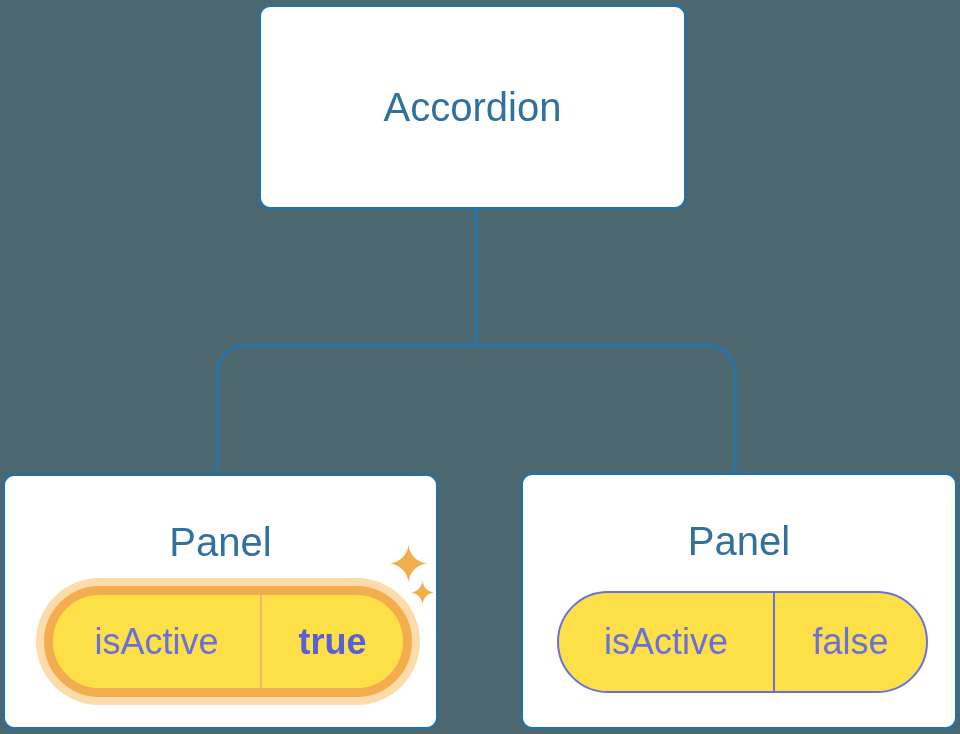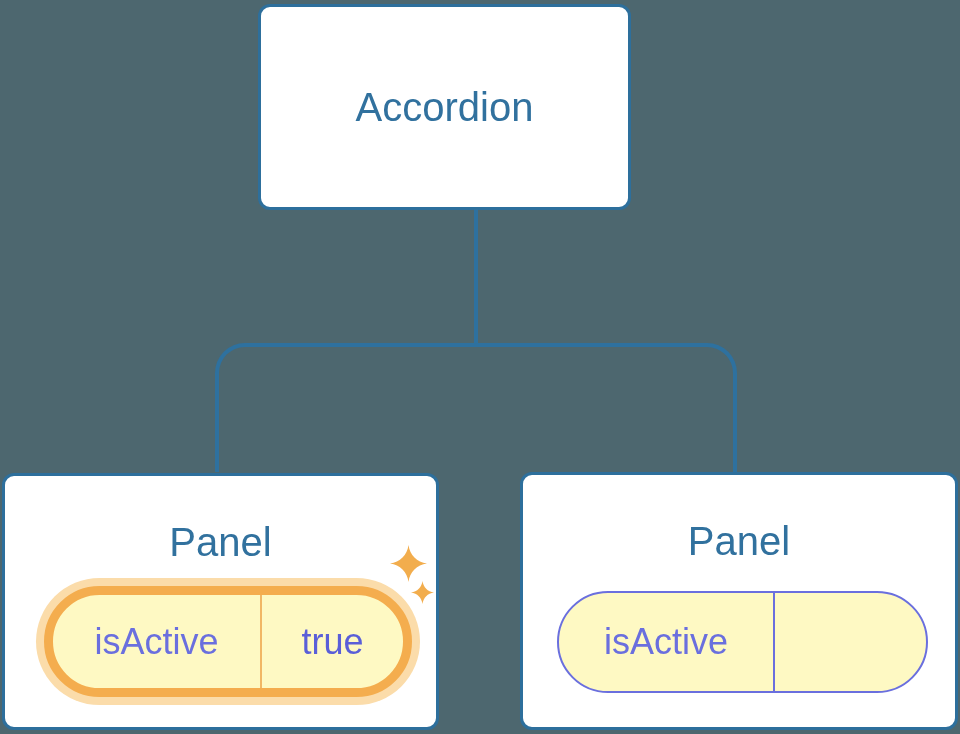--- a/index.html
+++ b/index.html
@@ -8,56 +8,56 @@
     background:#4d676f;
     font-family:"Liberation Sans", sans-serif;
   }
   .node{
     position:absolute;background:#ffffff;border:3px solid #2d6f9c;
     border-radius:12px;box-sizing:border-box;
   }
   .node-title{
     color:#31719e;font-weight:500;text-align:center;
   }
-  #accordion-node{left:258px;top:4px;width:373px;height:206px;display:flex;align-items:center;justify-content:center;}
+  #accordion-node{left:258px;top:4px;width:429px;height:206px;display:flex;align-items:center;justify-content:center;}
   #accordion-node .node-title{font-size:40px;}
   
   #connector-stem{
     position:absolute;left:474px;top:209px;width:4px;height:136px;background:#2e719f;
   }
   #connector-bracket{
     position:absolute;left:215px;top:343px;width:522px;height:129px;box-sizing:border-box;
     border-top:4px solid #2e719f;border-left:4px solid #2e719f;border-right:4px solid #2e719f;
     border-radius:30px 30px 0 0;
   }
   #panel-node-left{left:2px;top:473px;width:437px;height:257px;}
   #panel-node-right{left:520px;top:472px;width:438px;height:258px;}
   .panel-title{font-size:40px;position:absolute;left:0;right:0;top:44px;}
   
   .pill{
-    position:absolute;box-sizing:border-box;background:#fef9c3;
+    position:absolute;box-sizing:border-box;background:#fde047;
     border-radius:999px;display:flex;align-items:stretch;overflow:hidden;
   }
   #pill-active{
     left:39px;top:110px;width:368px;height:111px;
     border:9px solid #f4ad4e;
     box-shadow:0 0 0 8px #fbdcaa;
   }
   #pill-inactive{
     left:34px;top:116px;width:371px;height:102px;
     border:2px solid #6a6fde;
   }
   .pill-cell{
     display:flex;align-items:center;justify-content:center;
     font-size:36px;color:#6a6fde;
   }
   #pill-active .pill-cell-label{width:207px;}
   #pill-inactive .pill-cell-label{width:214px;}
   .pill-cell-value{flex:1;}
-  #pill-active .pill-cell-value{font-weight:normal;color:#5a5fd8;}
+  #pill-active .pill-cell-value{font-weight:bold;color:#5a5fd8;}
   .pill-divider{width:2px;}
   #pill-active .pill-divider{background:#f1b765;}
   #pill-inactive .pill-divider{background:#6a6fde;}
   
   .sparkle{position:absolute;z-index:5;}
   #sparkle-large{left:390px;top:545px;width:37px;height:37px;}
   #sparkle-small{left:411px;top:581px;width:23px;height:23px;}
 </style>
 </head>
 <body>
@@ -76,20 +76,21 @@
     <div class="pill-divider"></div>
     <div class="pill-cell pill-cell-value">true</div>
   </div>
 </div>
 
 <div class="node" id="panel-node-right">
   <div class="node-title panel-title">Panel</div>
   <div class="pill" id="pill-inactive">
     <div class="pill-cell pill-cell-label">isActive</div>
     <div class="pill-divider"></div>
+    <div class="pill-cell pill-cell-value">false</div>
   </div>
 </div>
 
 <svg class="sparkle" id="sparkle-large" viewBox="0 0 24 24">
   <path fill="#f2ad4d" d="M12 0 C12.9 6.6 17.4 11.1 24 12 C17.4 12.9 12.9 17.4 12 24 C11.1 17.4 6.6 12.9 0 12 C6.6 11.1 11.1 6.6 12 0 Z"></path>
 </svg>
 <svg class="sparkle" id="sparkle-small" viewBox="0 0 24 24">
   <path fill="#f2ad4d" d="M12 0 C12.9 6.6 17.4 11.1 24 12 C17.4 12.9 12.9 17.4 12 24 C11.1 17.4 6.6 12.9 0 12 C6.6 11.1 11.1 6.6 12 0 Z"></path>
 </svg>
 

